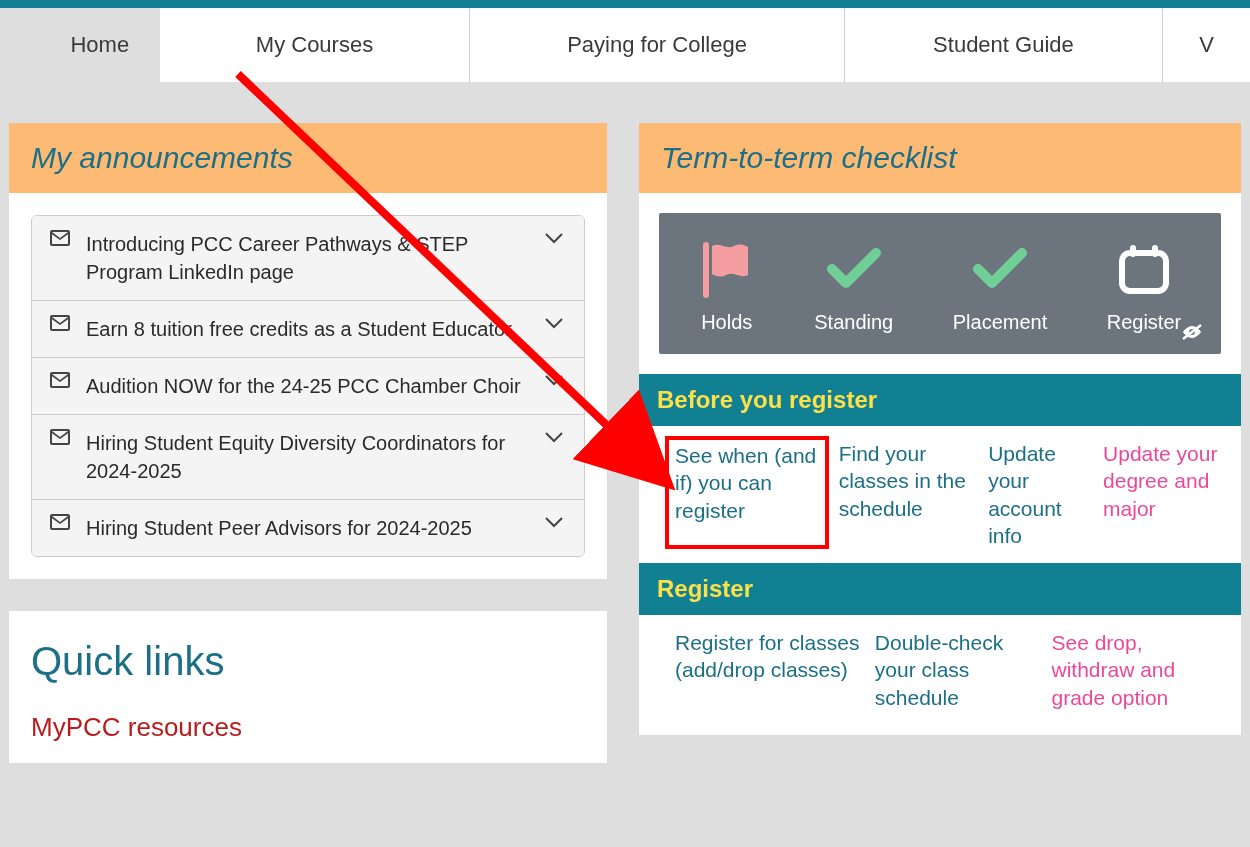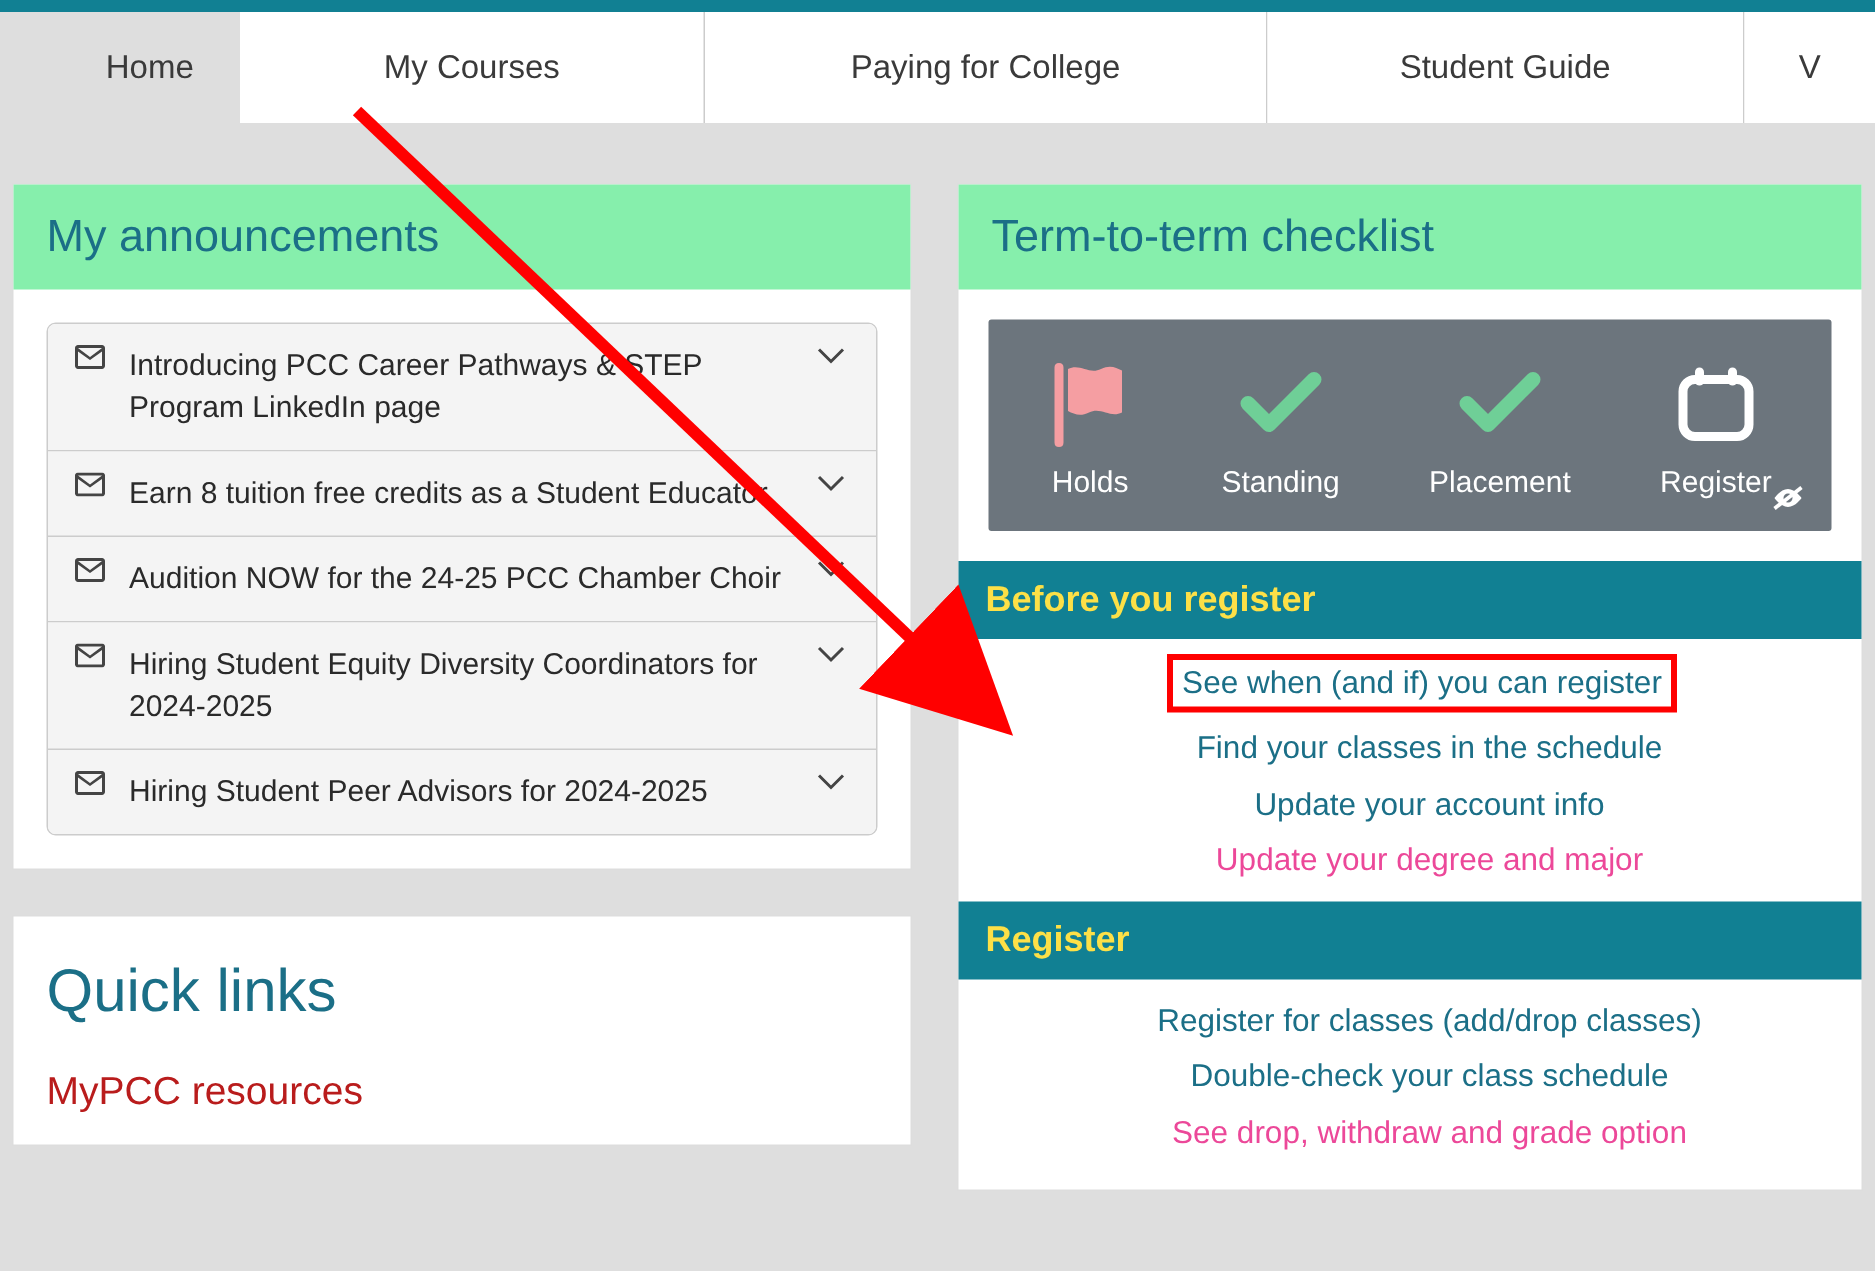--- a/index.html
+++ b/index.html
@@ -40,25 +40,26 @@
     gap: 30px;
   }
   .col-left { width: 600px; }
   .col-right { flex: 1; min-width: 560px; }
   .panel {
     background: #fff;
     border: 1px solid #ddd;
     margin-bottom: 30px;
   }
   .panel-head {
-    background: #86efac;
+    background: #fdba74;
     padding: 18px 22px;
     font-size: 30px;
     color: #1b6f87;
     font-weight: 300;
+    font-style: italic;
   }
   .panel-body { padding: 22px; }
   .accordion {
     border: 1px solid #ccc;
     border-radius: 6px;
     overflow: hidden;
   }
   .acc-item {
     display: flex;
     align-items: flex-start;
@@ -104,23 +105,22 @@
   .section-bar {
     background: #118093;
     color: #fde047;
     padding: 12px 18px;
     font-size: 24px;
     font-weight: 700;
   }
   .link-list {
     padding: 14px 10px 14px 36px;
     display: flex;
-    flex-direction: column;
+    flex-direction: row;
     gap: 10px;
-    align-items: center;
   }
   .link-item {
     color: #1b6f87;
     font-size: 21px;
     cursor: pointer;
     line-height: 1.3;
   }
   .link-static { color: #ec4899; cursor: default;}
   .highlight-box {
     border: 4px solid #ff0000;

